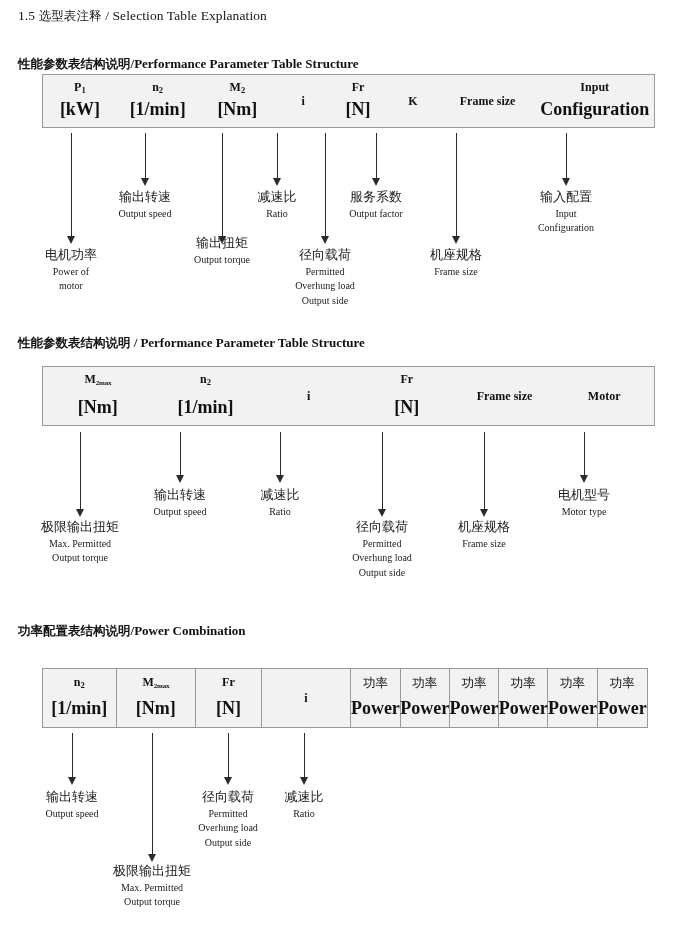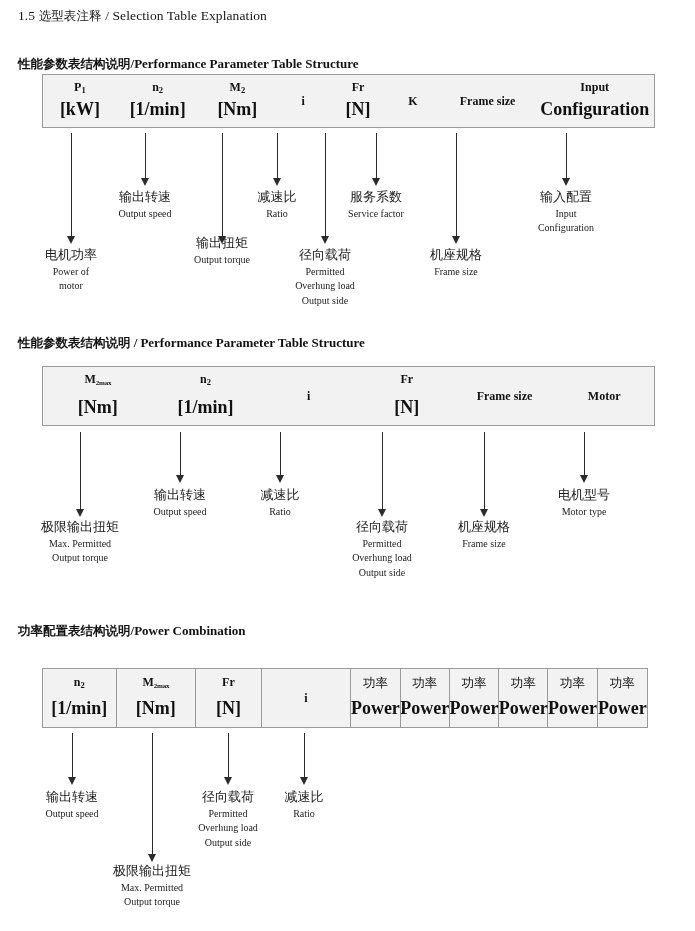--- a/index.html
+++ b/index.html
@@ -206,21 +206,21 @@
     <span class="en">Ratio</span>
   </div>
   <div class="ann" style="left:325px; top:246px;">
     <span class="cn">径向载荷</span>
     <span class="en">Permitted</span>
     <span class="en">Overhung load</span>
     <span class="en">Output side</span>
   </div>
   <div class="ann" style="left:376px; top:188px;">
     <span class="cn">服务系数</span>
-    <span class="en">Service factor</span>
+    <span class="en">Output factor</span>
   </div>
   <div class="ann" style="left:456px; top:246px;">
     <span class="cn">机座规格</span>
     <span class="en">Frame size</span>
   </div>
   <div class="ann" style="left:566px; top:188px;">
     <span class="cn">输入配置</span>
     <span class="en">Input</span>
     <span class="en">Configuration</span>
   </div>

